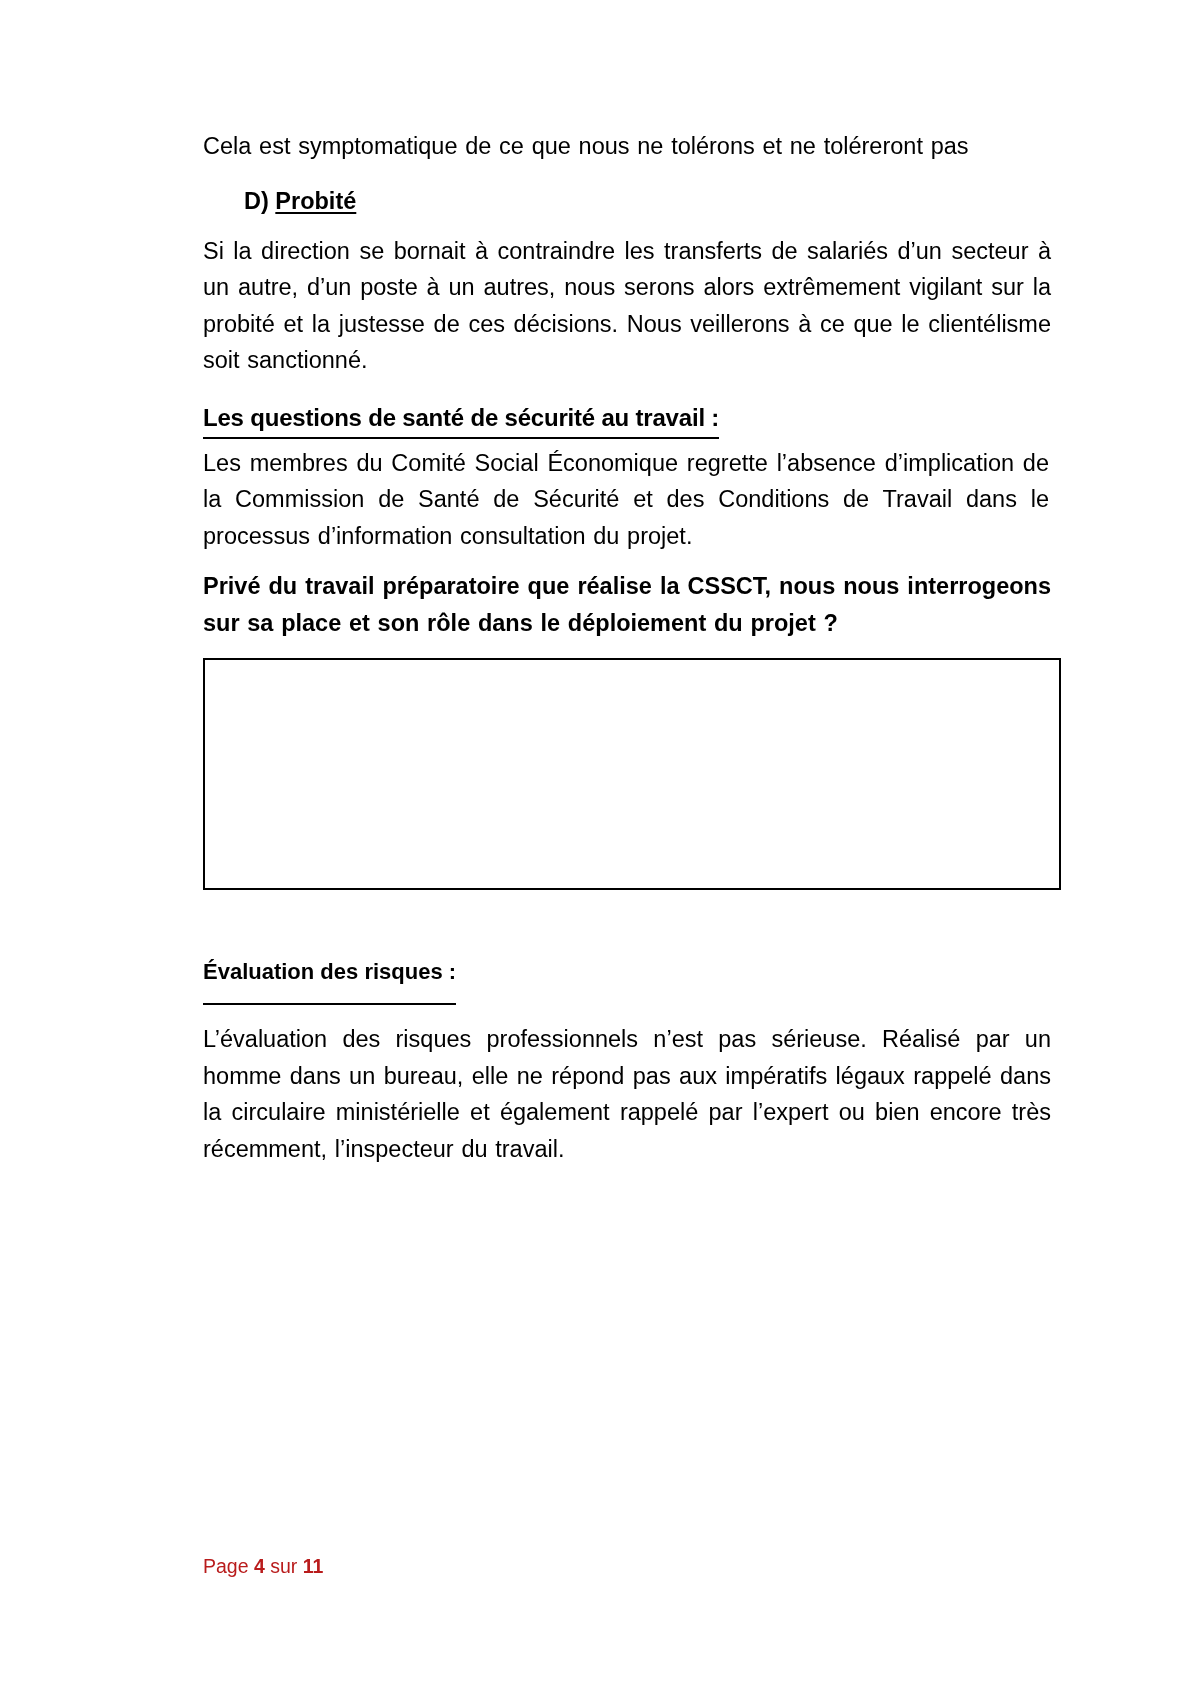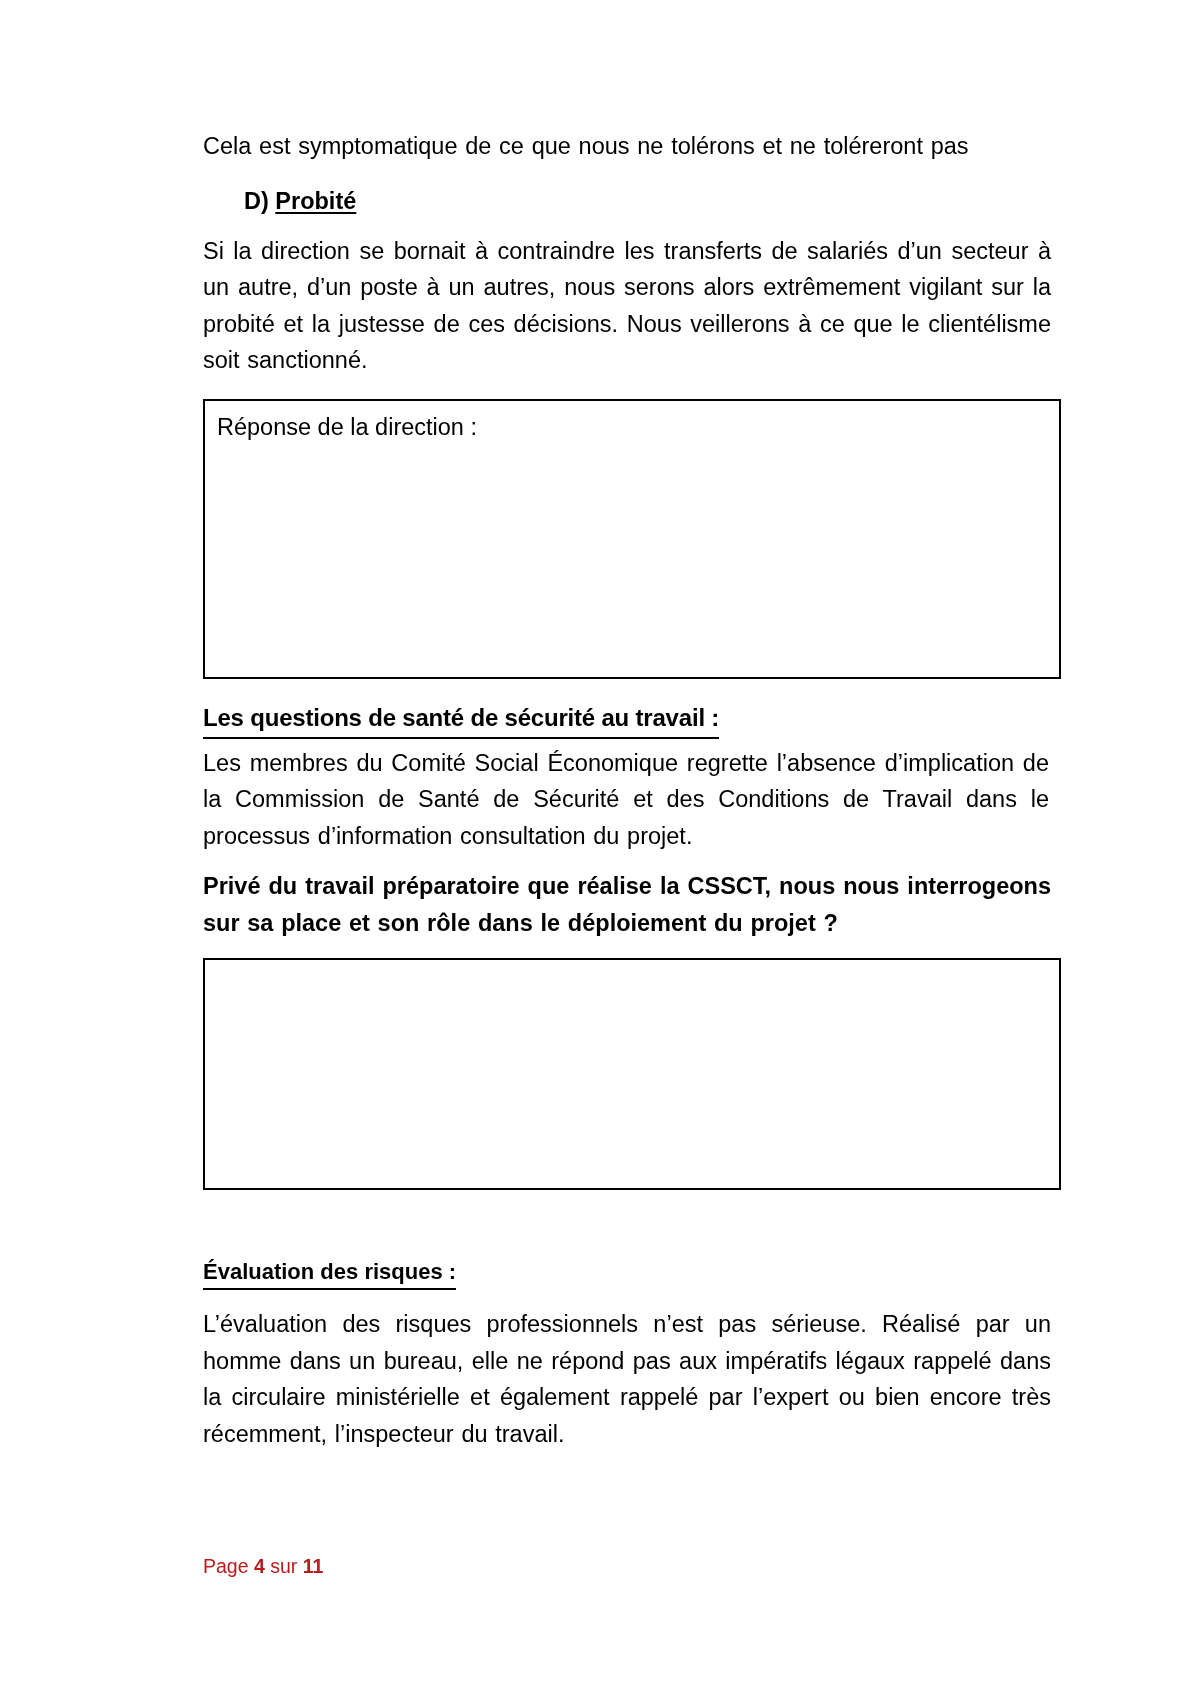--- a/index.html
+++ b/index.html
@@ -83,21 +83,21 @@
   }
 
   
   .minor-head {
     margin: 0;
     font-size: 22px;
     line-height: 30px;
     font-weight: bold;
     display: inline-block;
     border-bottom: 2.2px solid #000;
-    padding-bottom: 1px;
+    padding-bottom: 16px;
   }
   .minor-head-wrap { display: block; }
 
   
   .answer-box {
     box-sizing: border-box;
     border: 2.4px solid #000;
     background: #fff;
     padding: 10px 12px 0 12px;
   }
@@ -127,24 +127,20 @@
 
     <p class="para" style="margin-top:128px;">Cela est symptomatique de ce que nous ne tolérons et ne toléreront pas</p>
 
     <div class="sub-head" style="margin-top:19px;">
       <span>D)</span>
       <span class="u">Probité</span>
     </div>
 
     <p class="para justified" style="margin-top:15px; width:848px;">Si la direction se bornait à contraindre les transferts de salariés d’un secteur à un autre, d’un poste à un autres, nous serons alors extrêmement vigilant sur la probité et la justesse de ces décisions. Nous veillerons à ce que le clientélisme soit sanctionné.</p>
 
-    <div class="answer-box" style="margin-top:20px; height:280px;">
-      <p class="box-label">Réponse de la direction :</p>
-      <div style="min-height:220px;"></div>
-    </div>
 
     <div class="section-head-wrap" style="margin-top:21px;">
       <span class="section-head">Les questions de santé de sécurité au travail :</span>
     </div>
 
     <p class="para justified" style="margin-top:6px; width:846px;">Les membres du Comité Social Économique regrette l’absence d’implication de la Commission de Santé de Sécurité et des Conditions de Travail dans le processus d’information consultation du projet.</p>
 
     <p class="para justified bold" style="margin-top:14px; width:848px;">Privé du travail préparatoire que réalise la CSSCT, nous nous interrogeons sur sa place et son rôle dans le déploiement du projet ?</p>
 
     <div class="answer-box" style="margin-top:17px; height:232px;">

